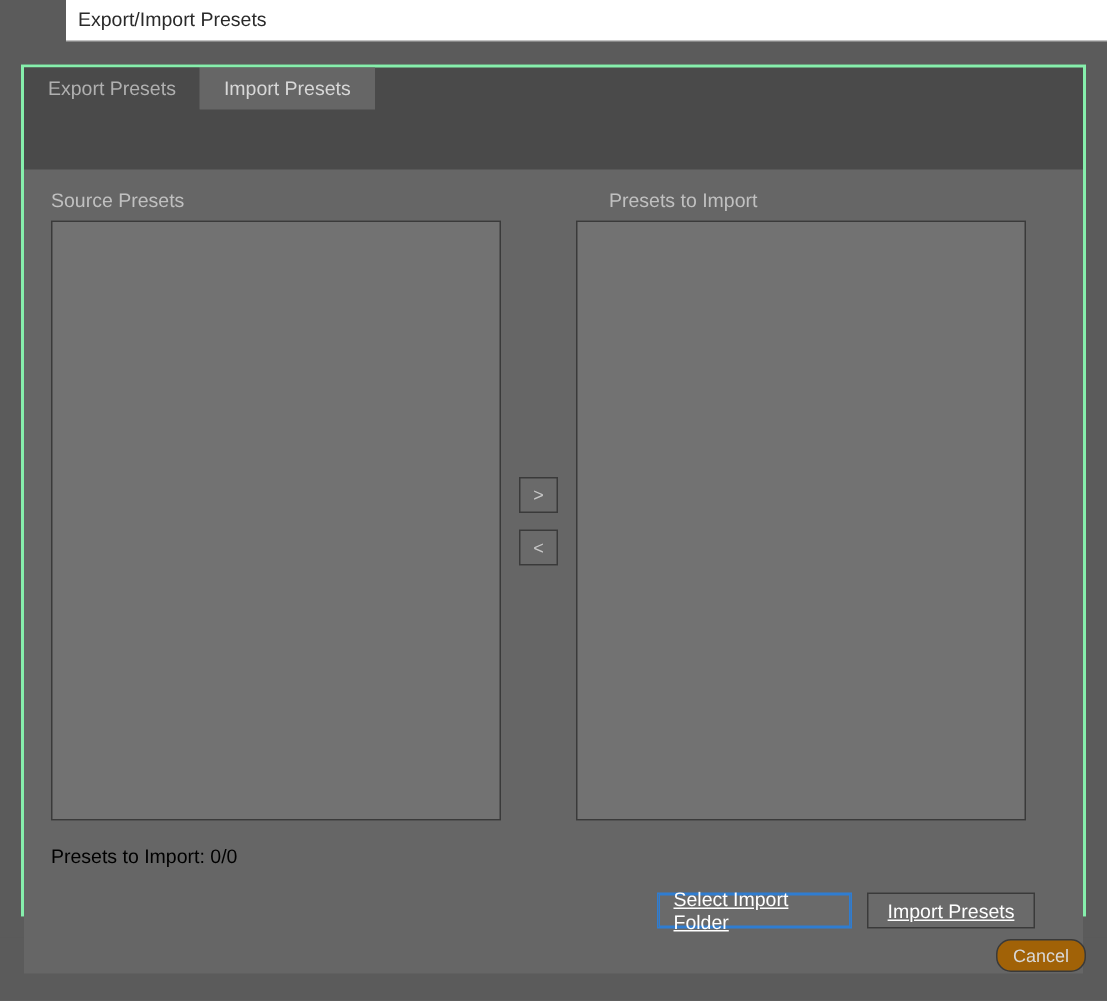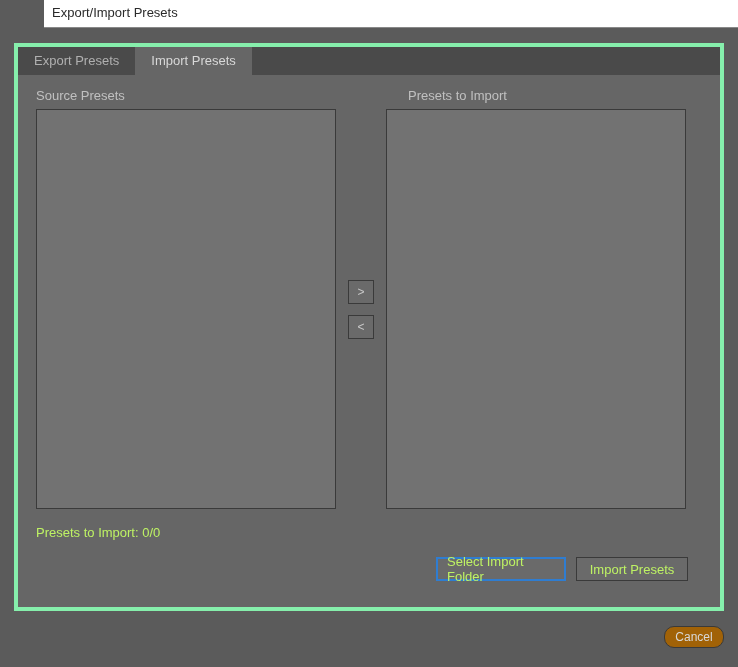--- a/index.html
+++ b/index.html
@@ -27,21 +27,21 @@
     }
     .window-body {
       background: #5b5b5b;
       padding: 15px 14px 14px 14px;
     }
     .panel-frame {
       background: #4a4a4a;
       width: 710px;
       height: 568px;
       position: relative;
-      border: 4px solid #86efac;
+      border: 2px solid #86efac;
     }
     .tab-bar {
       display: flex;
       height: 28px;
     }
     .tab {
       padding: 6px 16px 5px 16px;
       font-size: 13px;
       cursor: pointer;
       color: #b0b0b0;
@@ -49,20 +49,21 @@
     }
     .tab.active {
       background: #666666;
       color: #d8d8d8;
     }
     .panel-content {
       background: #666666;
       width: 100%;
       height: calc(100% - 28px);
       position: relative;
+      margin-top: 40px;
     }
     .section-label {
       position: absolute;
       color: #c0c0c0;
       font-size: 13px;
     }
     .label-left {
       left: 18px;
       top: 13px;
     }
@@ -101,45 +102,46 @@
     .move-right-btn {
       top: 205px;
     }
     .move-left-btn {
       top: 240px;
     }
     .status-label {
       position: absolute;
       left: 18px;
       top: 450px;
-      color: #bef264;
+      color: #000000;
       font-size: 13px;
     }
     .button-row {
       position: absolute;
       top: 482px;
       left: 0;
       right: 0;
       display: flex;
       gap: 10px;
       justify-content: flex-end;
       padding-right: 32px;
     }
     .btn {
       min-width: 88px;
       height: 24px;
       background: #6a6a6a;
       border: 1px solid #3a3a3a;
-      color: #bef264;
+      color: #ffffff;
       font-size: 13px;
       display: flex;
       align-items: center;
       justify-content: center;
       cursor: pointer;
       padding: 0 10px;
+      text-decoration: underline;
     }
     .btn.focused {
       border: 1px solid #2f7dd1;
       box-shadow: 0 0 0 1px #2f7dd1 inset;
     }
     .btn-wide {
       width: 130px;
     }
     .btn-med {
       width: 112px;

